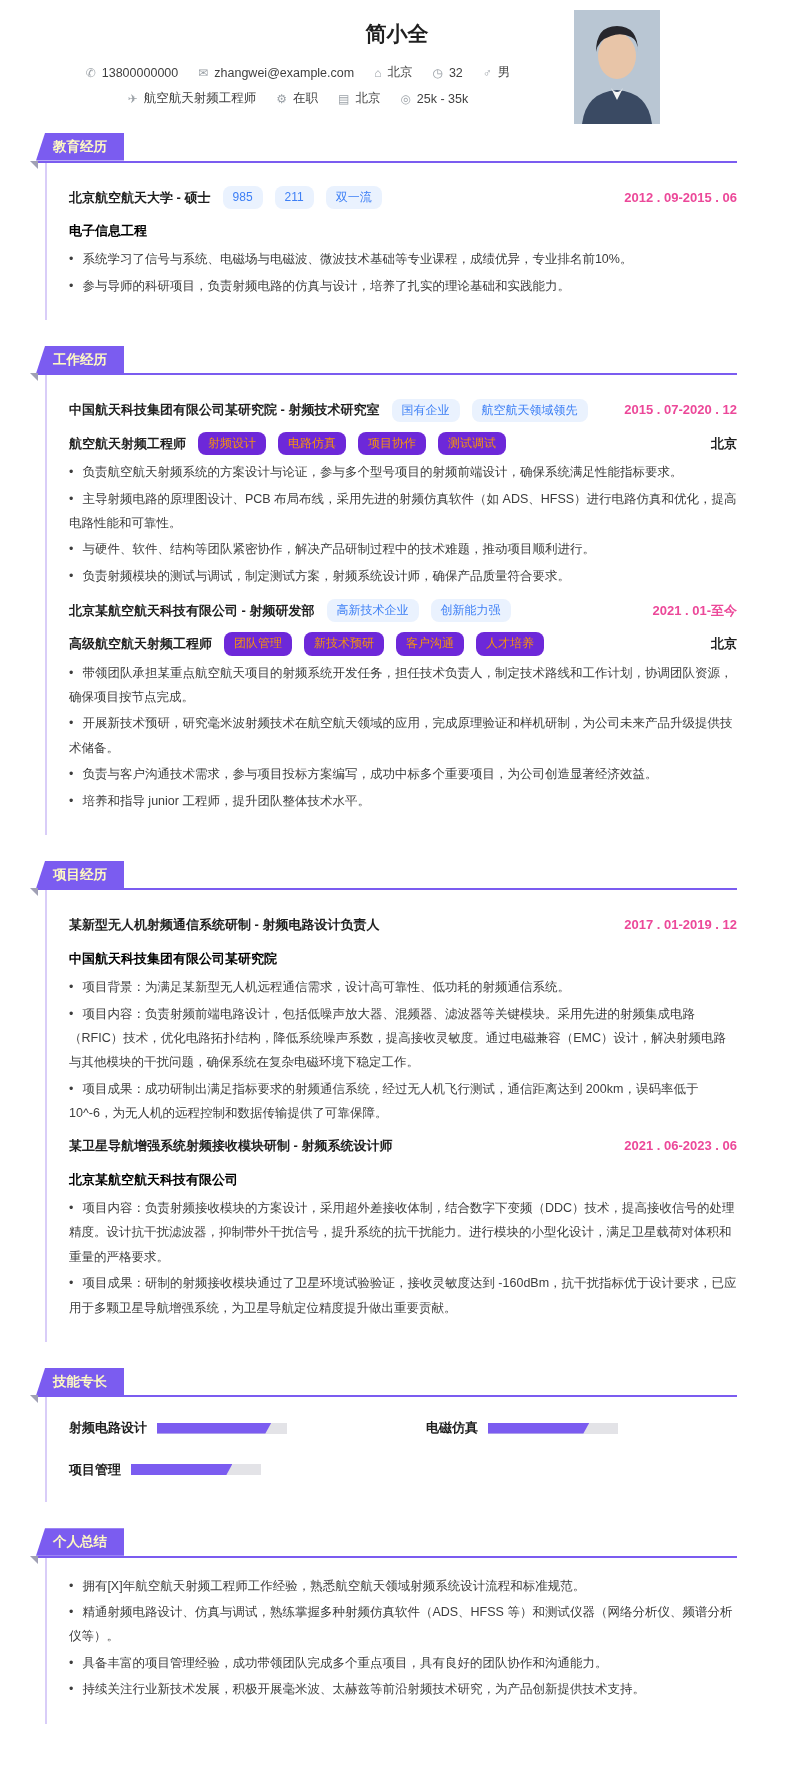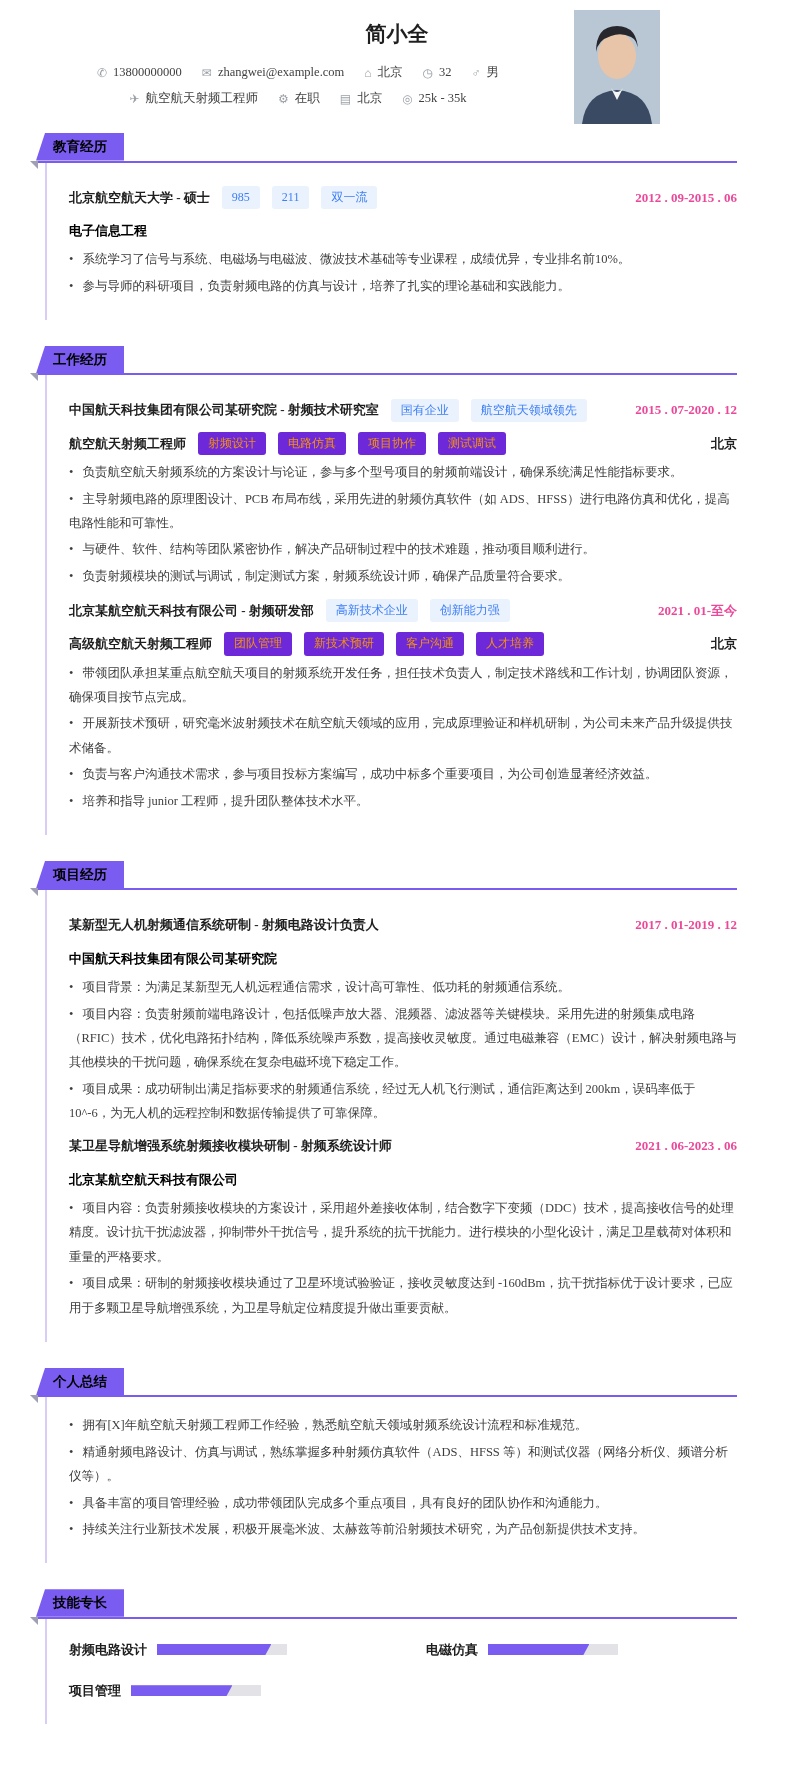--- a/index.html
+++ b/index.html
@@ -1,41 +1,41 @@
 <!DOCTYPE html>
 <html><head>
 <meta charset="utf-8">
 <style>
   html,body{margin:0;padding:0;background:#fff;}
   .page{width:794px;height:1769px;overflow:hidden;position:relative;background:#fff;
-        font-family:Liberation Serif, serif;color:#3d3d3d;}
+        font-family:Liberation Sans, sans-serif;color:#3d3d3d;}
   
   .header{position:relative;padding-top:14px;}
   .name{font-size:21px;font-weight:bold;color:#1f1f1f;text-align:center;margin:6px 0 16px;}
   .contacts{width:596px;}
   .contact-row{display:flex;justify-content:center;align-items:center;gap:20px;
                font-size:12.5px;color:#3f3f3f;margin:9px 0;white-space:nowrap;}
   .contact-item{display:inline-flex;align-items:center;gap:6px;}
   .ic{color:#9aa0a6;font-size:12px;line-height:1;}
   .avatar{position:absolute;top:10px;left:574px;width:86px;height:114px;overflow:hidden;}
   
   .section-head{margin:26px 57px 0 36px;border-bottom:2px solid #7b5cf0;position:relative;}
   .section-head::after{content:'';position:absolute;left:-6px;bottom:-8px;width:0;height:0;
         border-top:8px solid #a0a0b4;border-left:8px solid transparent;}
-  .badge{display:inline-block;background:#7b5cf0;color:#000000;font-size:13.5px;font-weight:bold;
+  .badge{display:inline-block;background:#7b5cf0;color:#fef9c3;font-size:13.5px;font-weight:bold;
         padding:7px 17px;line-height:1;clip-path:polygon(9px 0,100% 0,100% 100%,0 100%);}
   .section-body{margin:0 57px 0 45px;border-left:2px solid #d9cdf8;padding:14px 0 20px 22px;
         font-size:12.5px;line-height:1.95;color:#3d3d3d;}
   
   .entry-row{display:flex;align-items:center;gap:12px;margin-top:8px;}
   .entry-title{font-weight:bold;color:#1f1f1f;font-size:13px;white-space:nowrap;}
   .spacer{flex:1;}
   .date{font-weight:bold;color:#ec4899;font-size:13px;white-space:nowrap;}
   .loc{font-weight:bold;color:#1f1f1f;font-size:13px;white-space:nowrap;}
-  .tag{font-size:12px;padding:2px 10px;border-radius:3px;line-height:1.6;white-space:nowrap;}
+  .tag{font-size:12px;padding:2px 10px;border-radius:8px;line-height:1.6;white-space:nowrap;}
   .tag.blue{background:#eaf2fe;color:#3d7ff5;}
   .tag.orange{background:#6d28d9;color:#f5920d;}
   .subtitle{font-weight:bold;color:#000000;font-size:13px;margin-top:8px;}
   .bullets{margin-top:4px;}
   .bullet{margin:2px 0;}
   .bullet::before{content:'•';margin-right:9px;color:#3d3d3d;}
   
   .skills{display:grid;grid-template-columns:357px 1fr;row-gap:16px;margin-top:4px;}
   .skill{display:flex;align-items:center;gap:10px;}
   .skill-label{font-weight:bold;font-size:13px;color:#1f1f1f;white-space:nowrap;}
@@ -213,34 +213,20 @@
           <div class="bullet">项目内容：负责射频接收模块的方案设计，采用超外差接收体制，结合数字下变频（DDC）技术，提高接收信号的处理精度。设计抗干扰滤波器，抑制带外干扰信号，提升系统的抗干扰能力。进行模块的小型化设计，满足卫星载荷对体积和重量的严格要求。</div>
           <div class="bullet">项目成果：研制的射频接收模块通过了卫星环境试验验证，接收灵敏度达到 -160dBm，抗干扰指标优于设计要求，已应用于多颗卫星导航增强系统，为卫星导航定位精度提升做出重要贡献。</div>
         </div>
       </div>
 
     </div>
   </div>
 
   <div class="section">
     <div class="section-head">
-      <span class="badge">个人总结</span>
-    </div>
-    <div class="section-body">
-      <div class="bullets" style="margin-top:0;">
-        <div class="bullet">拥有[X]年航空航天射频工程师工作经验，熟悉航空航天领域射频系统设计流程和标准规范。</div>
-        <div class="bullet">精通射频电路设计、仿真与调试，熟练掌握多种射频仿真软件（ADS、HFSS 等）和测试仪器（网络分析仪、频谱分析仪等）。</div>
-        <div class="bullet">具备丰富的项目管理经验，成功带领团队完成多个重点项目，具有良好的团队协作和沟通能力。</div>
-        <div class="bullet">持续关注行业新技术发展，积极开展毫米波、太赫兹等前沿射频技术研究，为产品创新提供技术支持。</div>
-      </div>
-    </div>
-  </div>
-
-  <div class="section">
-    <div class="section-head">
       <span class="badge">技能专长</span>
     </div>
     <div class="section-body">
       <div class="skills">
         <div class="skill">
           <span class="skill-label">射频电路设计</span>
           <span class="bar">
               <span class="bar-fill" style="display: block; width: 88%;"></span>
             </span>
         </div>
@@ -253,13 +239,27 @@
         <div class="skill">
           <span class="skill-label">项目管理</span>
           <span class="bar">
               <span class="bar-fill" style="display: block; width: 78%;"></span>
             </span>
         </div>
       </div>
     </div>
   </div>
 
+  <div class="section">
+    <div class="section-head">
+      <span class="badge">个人总结</span>
+    </div>
+    <div class="section-body">
+      <div class="bullets" style="margin-top:0;">
+        <div class="bullet">拥有[X]年航空航天射频工程师工作经验，熟悉航空航天领域射频系统设计流程和标准规范。</div>
+        <div class="bullet">精通射频电路设计、仿真与调试，熟练掌握多种射频仿真软件（ADS、HFSS 等）和测试仪器（网络分析仪、频谱分析仪等）。</div>
+        <div class="bullet">具备丰富的项目管理经验，成功带领团队完成多个重点项目，具有良好的团队协作和沟通能力。</div>
+        <div class="bullet">持续关注行业新技术发展，积极开展毫米波、太赫兹等前沿射频技术研究，为产品创新提供技术支持。</div>
+      </div>
+    </div>
+  </div>
+
 </div>
 
 </body></html>

